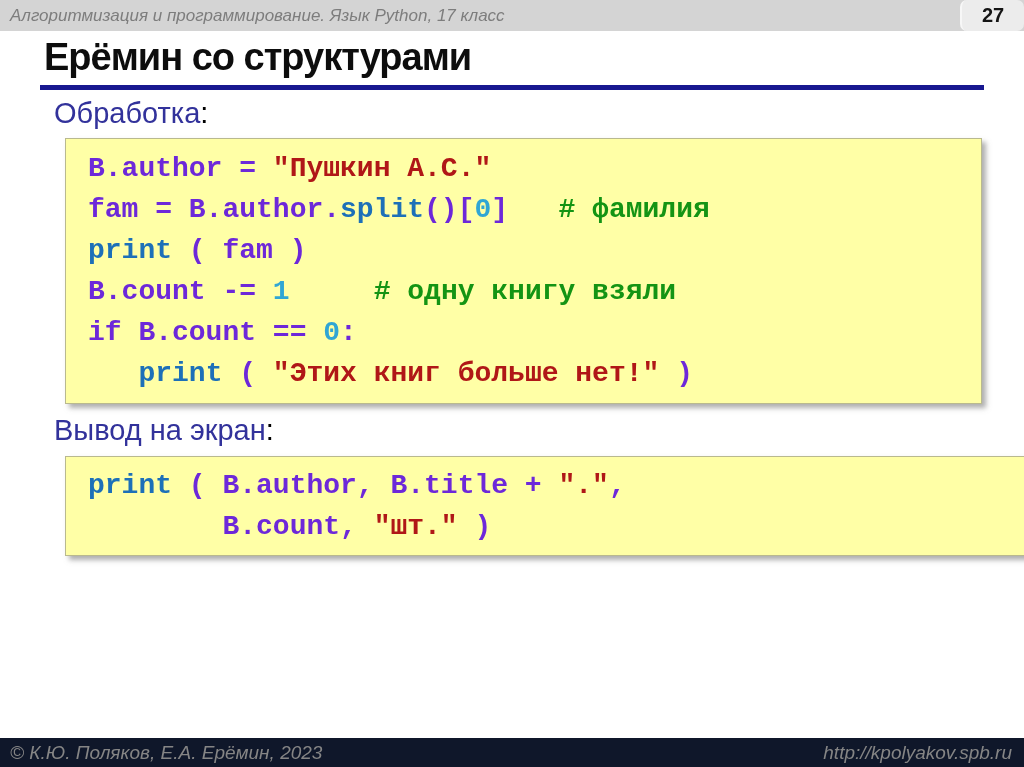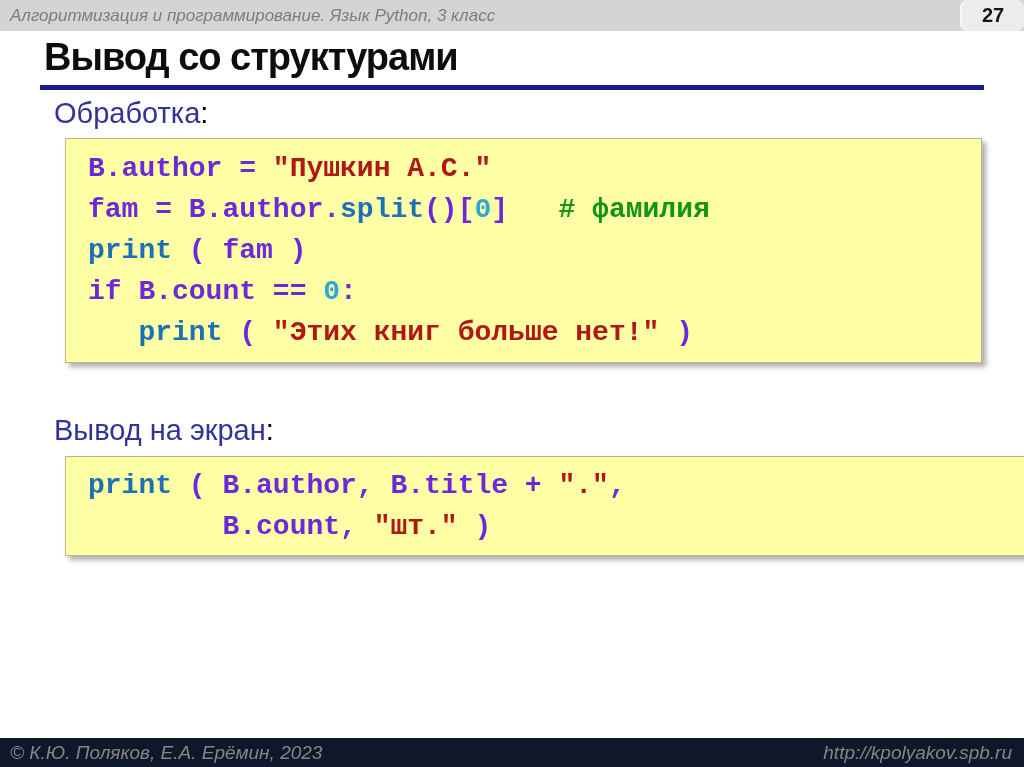--- a/index.html
+++ b/index.html
@@ -80,35 +80,36 @@
   }
   .footer-website {
     position: absolute; right: 12px; top: 0; height: 29px; line-height: 29px;
     font-size: 19px; font-style: italic; color: #858585; white-space: nowrap;
   }
 </style>
 </head>
 <body>
 
 <div class="top-bar">
-  <div class="top-bar-title">Алгоритмизация и программирование. Язык Python, 3 класс</div>
+  <div class="top-bar-title">Алгоритмизация и программирование. Язык Python, 17 класс</div>
   <div class="page-box">27</div>
 </div>
 
-<h1 class="slide-title">Вывод со структурами</h1>
+<h1 class="slide-title">Ерёмин со структурами</h1>
 <div class="title-rule"></div>
 
 <div class="section-label section-label-1">
   <span>Обработка</span><span class="colon">:</span>
 </div>
 
 <div class="code-box code-box-1">
     <div class="code-line"><span class="tok-plain">B.author = </span><span class="tok-string">"Пушкин А.С."</span></div>
     <div class="code-line"><span class="tok-plain">fam = B.author.</span><span class="tok-keyword">split</span><span class="tok-plain">()[</span><span class="tok-number">0</span><span class="tok-plain">]   </span><span class="tok-comment"># фамилия</span></div>
     <div class="code-line"><span class="tok-keyword">print</span><span class="tok-plain"> ( fam )</span></div>
+    <div class="code-line"><span class="tok-plain">B.count -= </span><span class="tok-number">1</span><span class="tok-plain">     </span><span class="tok-comment"># одну книгу взяли</span></div>
     <div class="code-line"><span class="tok-plain">if B.count == </span><span class="tok-number">0</span><span class="tok-plain">:</span></div>
     <div class="code-line"><span class="tok-plain">   </span><span class="tok-keyword">print</span><span class="tok-plain"> ( </span><span class="tok-string">"Этих книг больше нет!"</span><span class="tok-plain"> )</span></div>
   </div>
 
 <div class="section-label section-label-2">
   <span>Вывод на экран</span><span class="colon">:</span>
 </div>
 
 <div class="code-box code-box-2">
     <div class="code-line"><span class="tok-keyword">print</span><span class="tok-plain"> ( B.author, B.title + </span><span class="tok-string">"."</span><span class="tok-plain">,</span></div>

